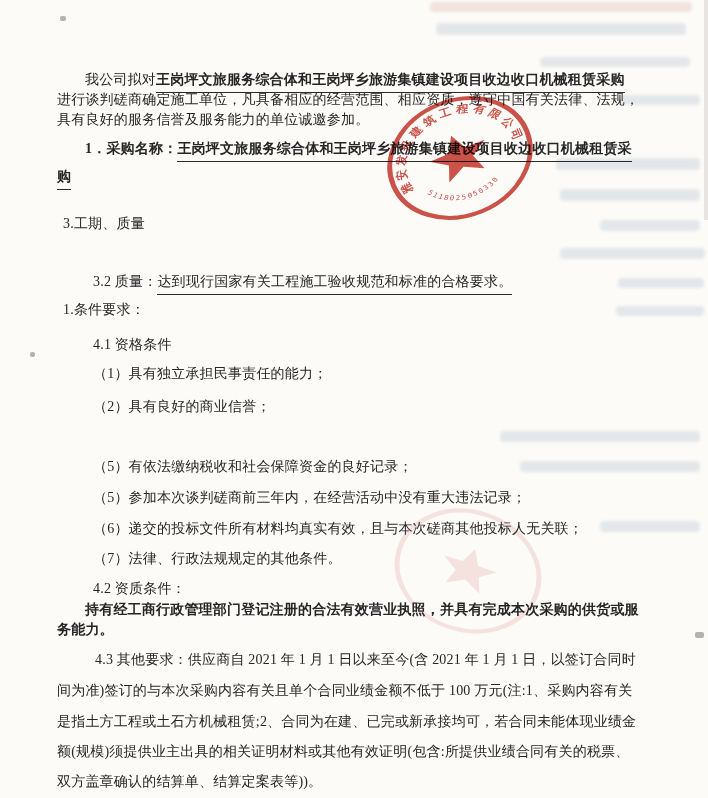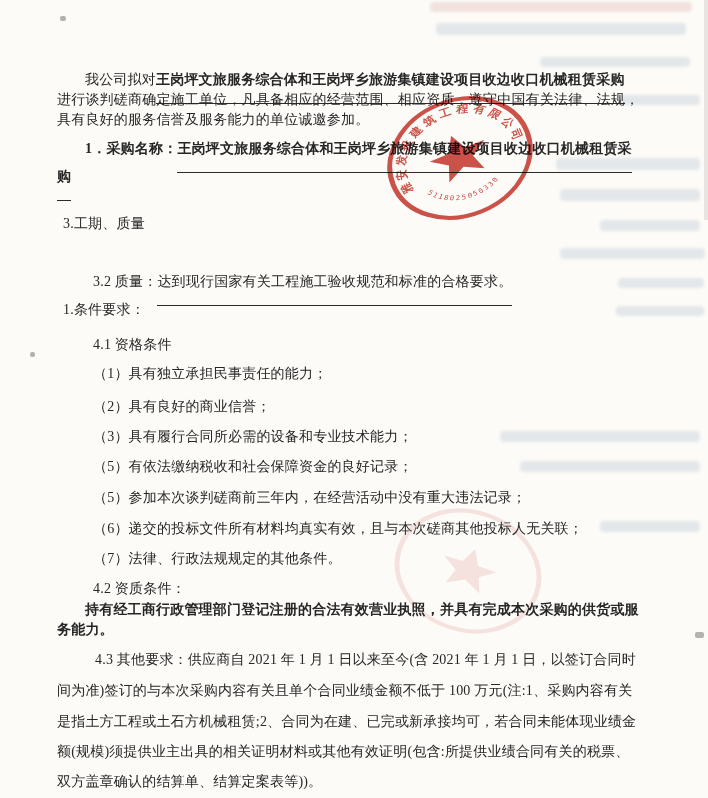--- a/index.html
+++ b/index.html
@@ -18,21 +18,21 @@
     font-size:30px;font-weight:bold;letter-spacing:5px;
     color:#1d1d1d;
   }
   .ln{
     position:absolute;
     font-size:14px;
     letter-spacing:0.2px;
     white-space:nowrap;
     line-height:19px;
   }
-  .ln .u{border-bottom:1px solid #2b2b2b;padding-bottom:16px;}
+  .ln .u{border-bottom:1px solid #2b2b2b;padding-bottom:5px;}
   .b{font-weight:bold;}
   
   .seal{position:absolute;mix-blend-mode:multiply;}
   .seal-main{left:348px;top:60px;opacity:0.88;}
   .seal-ghost{left:356px;top:476px;opacity:0.13;filter:blur(0.6px);}
   
   .art{position:absolute;border-radius:4px;filter:blur(1.6px);pointer-events:none;}
   .art.blue{background:#8fa3b8;opacity:0.22;}
   .art.red{background:#d9a49e;opacity:0.28;}
   .art.speck{background:#6b6b6b;opacity:0.5;filter:blur(0.4px);border-radius:2px;}
@@ -78,21 +78,20 @@
 
 
   <div class="ln" style="left:63px;top:214px"><span>3.工期、质量</span></div>
   <div class="ln" style="left:93px;top:272px"><span>3.2 质量：</span><span class="u">达到现行国家有关工程施工验收规范和标准的合格要求。</span></div>
 
   <div class="ln" style="left:63px;top:300px"><span>1.条件要求：</span></div>
   <div class="ln" style="left:93px;top:335px"><span>4.1 资格条件</span></div>
 
   <div class="ln" style="left:93px;top:364px"><span>（1）具有独立承担民事责任的能力；</span></div>
   <div class="ln" style="left:93px;top:397px"><span>（2）具有良好的商业信誉；</span></div>
-  <div class="ln" style="left:93px;top:427px"><span>（3）具有履行合同所必需的设备和专业技术能力；</span></div>
   <div class="ln" style="left:93px;top:457px"><span>（5）有依法缴纳税收和社会保障资金的良好记录；</span></div>
   <div class="ln" style="left:93px;top:488px"><span>（5）参加本次谈判磋商前三年内，在经营活动中没有重大违法记录；</span></div>
   <div class="ln" style="left:93px;top:519px"><span>（6）递交的投标文件所有材料均真实有效，且与本次磋商其他投标人无关联；</span></div>
   <div class="ln" style="left:93px;top:549px"><span>（7）法律、行政法规规定的其他条件。</span></div>
 
   <div class="ln" style="left:93px;top:579px"><span>4.2 资质条件：</span></div>
   <div class="ln b" style="left:85px;top:600px"><span>持有经工商行政管理部门登记注册的合法有效营业执照，并具有完成本次采购的供货或服</span></div>
   <div class="ln b" style="left:57px;top:620px"><span>务能力。</span></div>
 
   <div class="ln" style="left:95px;top:650px"><span>4.3 其他要求：供应商自 2021 年 1 月 1 日以来至今(含 2021 年 1 月 1 日，以签订合同时</span></div>

